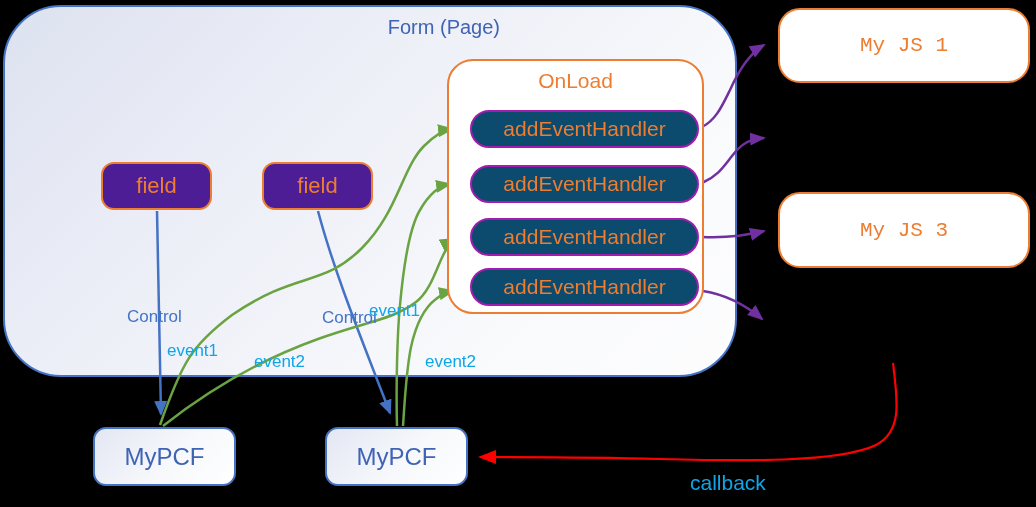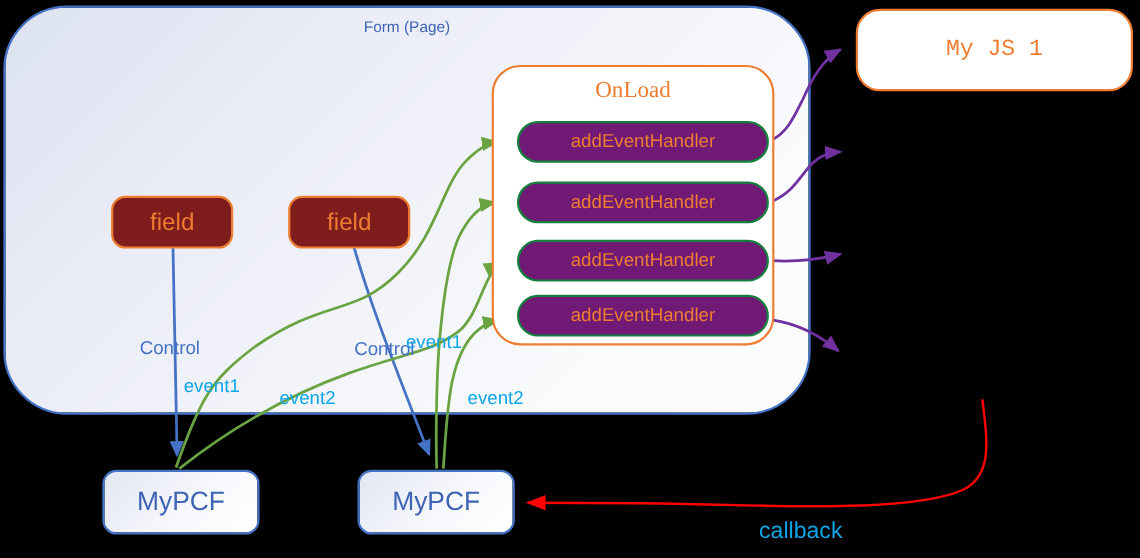--- a/index.html
+++ b/index.html
@@ -8,48 +8,48 @@
     font-family:"Liberation Sans", sans-serif;
   }
   
   .form-page{
     position:absolute;left:3px;top:5px;width:734px;height:372px;
     border:2px solid #4472C4;border-radius:58px;
     background:linear-gradient(135deg,#dde2f0 0%,#eceef7 35%,#f9fafc 75%,#fdfdfe 100%);
     box-sizing:border-box;z-index:1;
   }
   .form-title{
-    position:absolute;left:240px;top:16px;width:260px;text-align:center;
-    color:#3f63b5;font-size:14px;z-index:4;
+    position:absolute;left:240px;top:16px;width:260px;text-align:right;
+    color:#3f63b5;font-size:20px;z-index:4;
   }
   
   .onload-box{
     position:absolute;left:447px;top:59px;width:257px;height:255px;
     border:2px solid #ED7D31;border-radius:26px;background:#fff;
     box-sizing:border-box;z-index:3;
   }
   .onload-title{
     position:absolute;left:447px;top:69px;width:257px;text-align:center;
-    color:#ED7D31;font-size:21px;z-index:4;font-family:Liberation Serif, serif;
+    color:#ED7D31;font-size:21px;z-index:4;
   }
   .pill{
     position:absolute;left:470px;width:229px;height:38px;
-    border:2px solid #15803d;border-radius:19px;background:#701a75;
+    border:2px solid #a21caf;border-radius:19px;background:#0c4a6e;
     box-sizing:border-box;z-index:4;
     display:flex;align-items:center;justify-content:center;
-    color:#ED7D31;font-size:17px;white-space:nowrap;
+    color:#ED7D31;font-size:21px;white-space:nowrap;
   }
   .pill1{top:110px}.pill2{top:165px}.pill3{top:218px}.pill4{top:268px}
   
   .field-box{
     position:absolute;width:111px;height:48px;
-    border:2px solid #ED7D31;border-radius:13px;background:#7f1d1d;
+    border:2px solid #ED7D31;border-radius:13px;background:#4c1d95;
     box-sizing:border-box;z-index:4;
     display:flex;align-items:center;justify-content:center;
-    color:#ED7D31;font-size:22px;margin-top:16px;
+    color:#ED7D31;font-size:22px;
   }
   .field1{left:101px;top:162px}.field2{left:262px;top:162px}
   
   .myjs{
     position:absolute;left:778px;width:252px;
     border:2px solid #ED7D31;border-radius:22px;background:#fff;
     box-sizing:border-box;z-index:4;
     display:flex;align-items:center;justify-content:center;
     color:#ED7D31;font-size:21px;font-family:Liberation Mono, monospace;
   }
@@ -144,20 +144,21 @@
   <div class="onload-title">OnLoad</div>
   <div class="pill pill1">addEventHandler</div>
   <div class="pill pill2">addEventHandler</div>
   <div class="pill pill3">addEventHandler</div>
   <div class="pill pill4">addEventHandler</div>
 
   <div class="field-box field1">field</div>
   <div class="field-box field2">field</div>
 
   <div class="myjs myjs1">My JS 1</div>
+  <div class="myjs myjs3">My JS 3</div>
 
   <div class="mypcf mypcf1">MyPCF</div>
   <div class="mypcf mypcf2">MyPCF</div>
 
   <div class="lbl lbl-blue lbl-control1">Control</div>
   <div class="lbl lbl-green lbl-event1l">event1</div>
   <div class="lbl lbl-green lbl-event2l">event2</div>
   <div class="lbl lbl-blue lbl-control2">Control</div>
   <div class="lbl lbl-green lbl-event1r">event1</div>
   <div class="lbl lbl-green lbl-event2r">event2</div>

